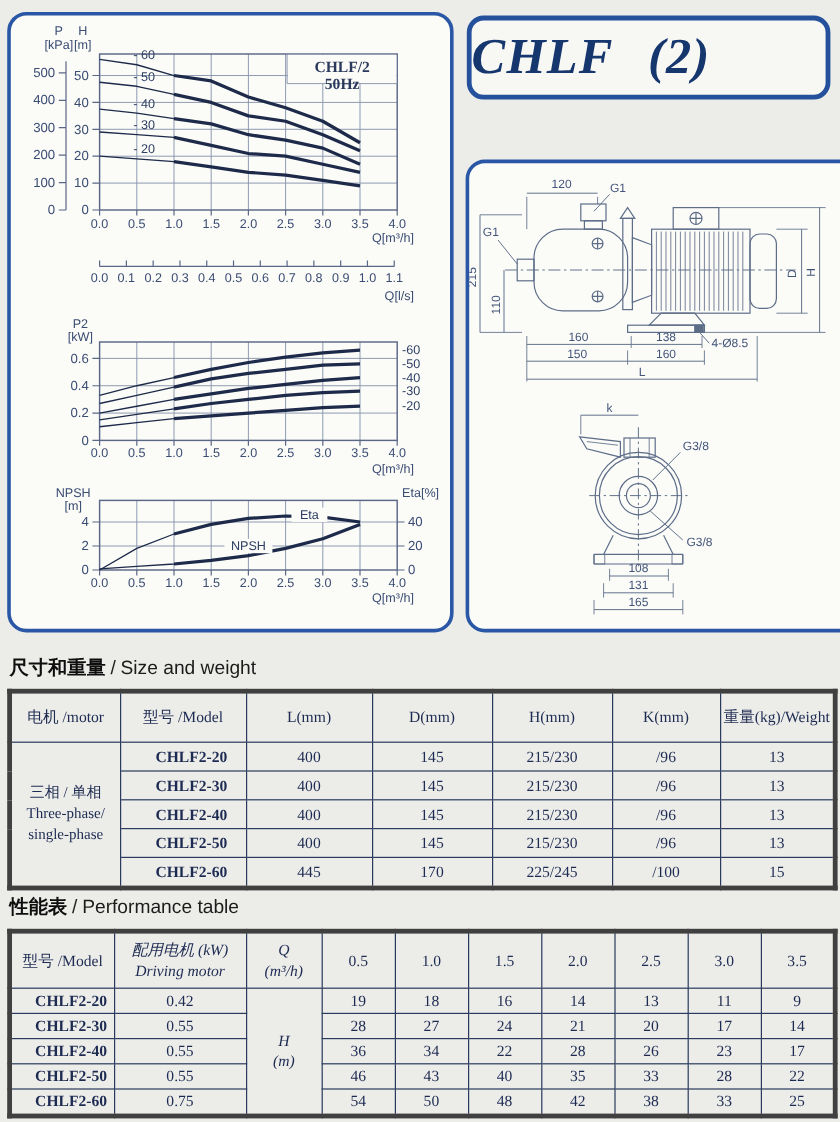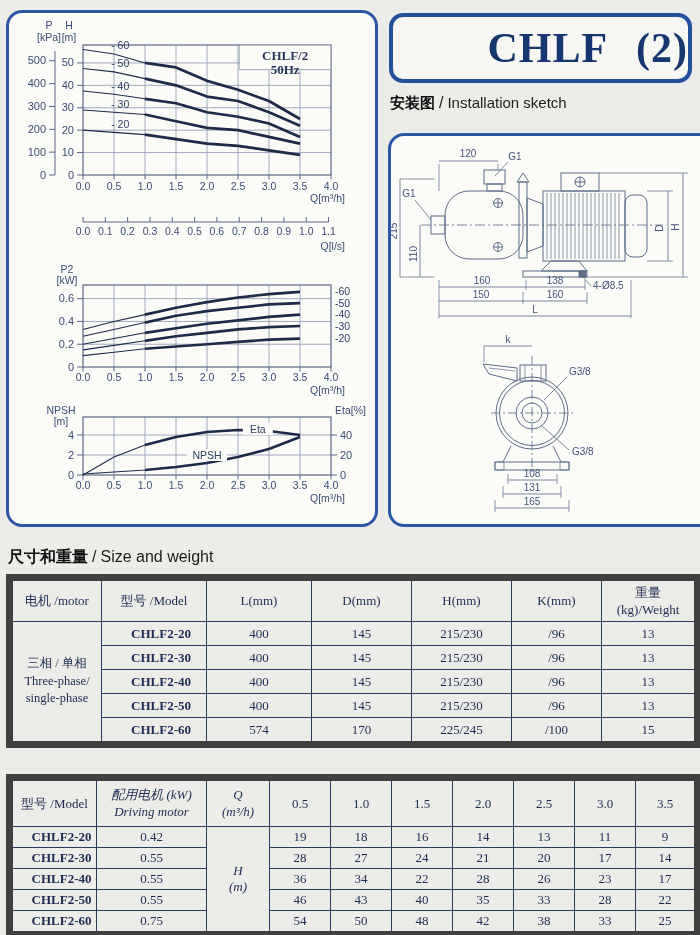--- a/index.html
+++ b/index.html
@@ -4,37 +4,37 @@
 <style>
   html,body{margin:0;padding:0;}
   body{width:700px;height:935px;background:#ecece8;font-family:"Liberation Sans",sans-serif;position:relative;overflow:hidden;}
   .page{position:absolute;inset:0;background:#ecece8;}
   .panel{position:absolute;background:#fbfbf8;border:3px solid #2a57a5;border-radius:16px;box-sizing:border-box;}
   .charts-panel{left:6px;top:10px;width:372px;height:517px;}
   .charts-panel svg,.sketch-panel svg{position:absolute;}
   #chart-hq{top:4px;left:0;}
   #chart-p2{top:250px;left:0;}
   #chart-npsh{top:392px;left:0;}
-  .title-box{position:absolute;left:389px;top:13px;width:303px;height:70px;border:4px solid #24509c;border-radius:14px;background:#f7f7f4;box-sizing:border-box;display:flex;align-items:center;justify-content:flex-end;}
+  .title-box{position:absolute;left:389px;top:13px;width:303px;height:70px;border:4px solid #24509c;border-radius:14px;background:#f7f7f4;box-sizing:border-box;display:flex;align-items:center;justify-content:flex-start;font-style:italic;}
   .title-text{font-family:"Liberation Serif",serif;font-weight:bold;font-size:42px;color:#16366e;word-spacing:18px;letter-spacing:1px;}
   .section-heading{position:absolute;white-space:nowrap;color:#141414;}
   .section-heading .zh{font-weight:bold;font-size:16px;color:#0e0e0e;}
   .section-heading .sep{font-size:16px;color:#222;margin:0 4px;}
   .section-heading .en{font-size:16px;color:#1c1c1c;}
   .install-heading{left:390px;top:94px;}
   .install-heading .zh{font-size:15px;}
   .install-heading .en{font-size:15px;}
   .size-heading{left:8px;top:547px;}
   .perf-heading{left:8px;top:746px;}
   .sketch-panel{left:388px;top:133px;width:366px;height:394px;}
   table{position:absolute;border-collapse:collapse;table-layout:fixed;background:transparent;}
   .size-table{left:6px;top:574px;width:688px;}
   .perf-table{left:6px;top:774px;width:688px;}
   td,th{border:1.5px solid #2a3a5e;text-align:center;vertical-align:middle;font-family:"Liberation Serif",serif;font-size:13px;color:#1d2b52;font-weight:normal;padding:0 2px;overflow:hidden;}
-  table{border:7px solid #404040;}
+  table{border:4px solid #404040;}
   .size-table thead th{height:40px;}
   .size-table tbody td{height:23px;}
   .perf-table thead th{height:45px;}
   .perf-table tbody td{height:20px;}
   .model-cell{font-weight:bold;padding-left:16px;}
   .two-line span{display:block;line-height:1.25;font-style:italic;}
   .motor-group span{display:block;line-height:1.4;font-size:12.5px;}
 </style>
 </head>
 <body>
@@ -261,23 +261,20 @@
         <text x="248.84" y="27.5" text-anchor="middle" font-size="10.5" fill="#2e3f63" font-family="&quot;Liberation Sans&quot;,sans-serif" font-weight="normal">Eta</text>
         <rect x="178" y="44" width="40" height="12" fill="#fbfbf8"></rect>
         <text x="198" y="53.5" text-anchor="middle" font-size="10.5" fill="#2e3f63" font-family="&quot;Liberation Sans&quot;,sans-serif" font-weight="normal">NPSH</text>
       </svg>
   </div>
 
   <div class="title-box">
     <span class="title-text">CHLF (2)</span>
   </div>
 
-  <div class="section-heading install-heading">
-    <span class="zh">安装图</span><span class="sep">/</span><span class="en">Installation sketch</span>
-  </div>
 
   <div class="panel sketch-panel">
     <svg width="303" height="192" viewBox="0 0 303 192" style="top:4px;left:0;">
       <g stroke="#5d6d88" stroke-width="1" fill="none">
 
         <rect x="54" y="51" width="78" height="68" rx="24"></rect>
         <rect x="40" y="76" width="14" height="18"></rect>
         <rect x="93" y="30" width="21" height="14"></rect>
         <rect x="96" y="44" width="15" height="7"></rect>
 
@@ -459,29 +456,32 @@
       <tr>
         <td class="model-cell">CHLF2-50</td>
         <td>400</td>
         <td>145</td>
         <td>215/230</td>
         <td>/96</td>
         <td>13</td>
       </tr>
       <tr>
         <td class="model-cell">CHLF2-60</td>
-        <td>574</td>
+        <td>445</td>
         <td>170</td>
         <td>225/245</td>
         <td>/100</td>
         <td>15</td>
       </tr>
     </tbody>
   </table>
 
+  <div class="section-heading perf-heading">
+    <span class="zh">性能表</span><span class="sep">/</span><span class="en">Performance table</span>
+  </div>
 
   <table class="perf-table">
     <colgroup>
         <col style="width:87px">
         <col style="width:110px">
         <col style="width:63px">
         <col style="width:61px">
         <col style="width:61px">
         <col style="width:61px">
         <col style="width:61px">

